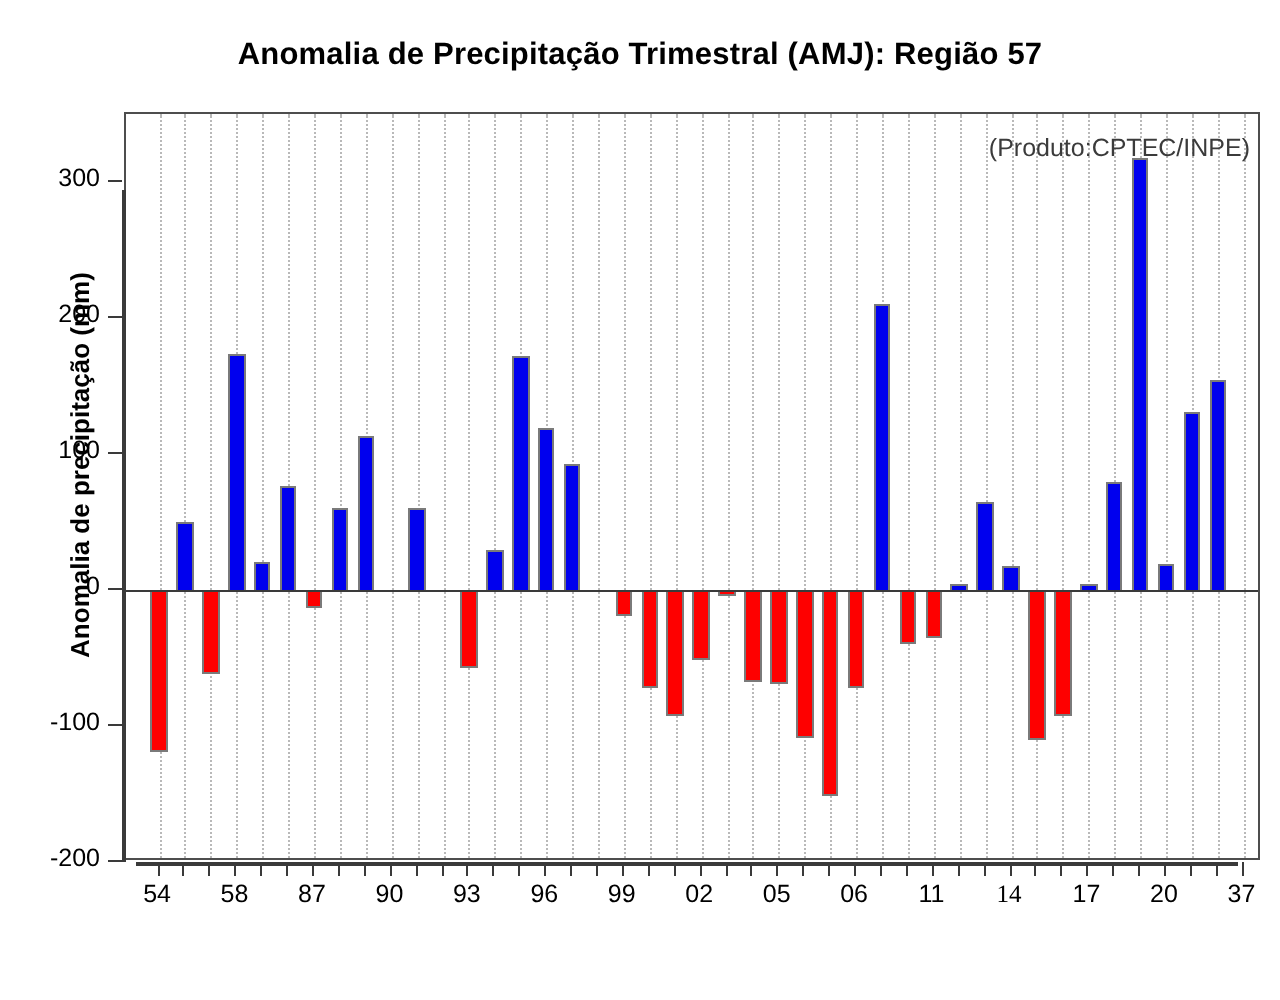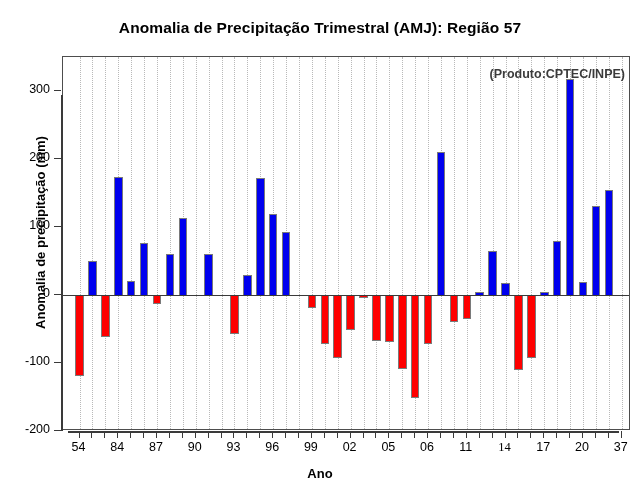--- a/index.html
+++ b/index.html
@@ -62,21 +62,20 @@
   #plot-box {
     position: absolute;
     left: 62px;
     top: 56px;
     width: 568px;
     height: 374px;
     border: 1px solid #4d4d4d;
     box-sizing: border-box;
     background: #ffffff;
     overflow: hidden;
-    font-weight: bold;
   }
 
   .gridline {
     position: absolute;
     top: 0;
     bottom: 0;
     width: 0;
     border-left: 1px dotted #b9b9b9;
   }
 
@@ -159,21 +158,20 @@
   }
 </style>
 </head>
 <body>
 
 <div id="figure">
 
   <div id="chart-title">Anomalia de Precipitação Trimestral (AMJ): Região 57</div>
 
   <div id="ylabel">Anomalia de precipitação (mm)</div>
-  <div id="xlabel">Ano</div>
 
   <div id="plot-box">
     <div id="gridlines">
         <div class="gridline" style="left: 16.5236px;"></div>
         <div class="gridline" style="left: 29.4327px;"></div>
         <div class="gridline" style="left: 42.3418px;"></div>
         <div class="gridline" style="left: 55.2509px;"></div>
         <div class="gridline" style="left: 68.16px;"></div>
         <div class="gridline" style="left: 81.0691px;"></div>
         <div class="gridline" style="left: 93.9782px;"></div>
@@ -318,21 +316,21 @@
       <div class="xtick" style="left: 517.433px;"></div>
       <div class="xtick" style="left: 530.342px;"></div>
       <div class="xtick" style="left: 543.251px;"></div>
       <div class="xtick" style="left: 556.16px;"></div>
       <div class="xtick" style="left: 569.069px;"></div>
       <div class="xtick" style="left: 581.978px;"></div>
       <div class="xtick" style="left: 594.887px;"></div>
       <div class="xtick" style="left: 607.796px;"></div>
       <div class="xtick" style="left: 620.705px;"></div>
       <div class="xtick-label" style="left: 78.5236px;">54</div>
-      <div class="xtick-label" style="left: 117.251px;">84</div>
+      <div class="xtick-label" style="left: 117.251px;">58</div>
       <div class="xtick-label" style="left: 155.978px;">87</div>
       <div class="xtick-label" style="left: 194.705px;">90</div>
       <div class="xtick-label" style="left: 233.433px;">93</div>
       <div class="xtick-label" style="left: 272.16px;">96</div>
       <div class="xtick-label" style="left: 310.887px;">99</div>
       <div class="xtick-label" style="left: 349.615px;">02</div>
       <div class="xtick-label" style="left: 388.342px;">05</div>
       <div class="xtick-label" style="left: 427.069px;">06</div>
       <div class="xtick-label" style="left: 465.796px;">11</div>
       <div class="xtick-label" style="left: 504.524px; font-family: Liberation Serif, serif;">14</div>

